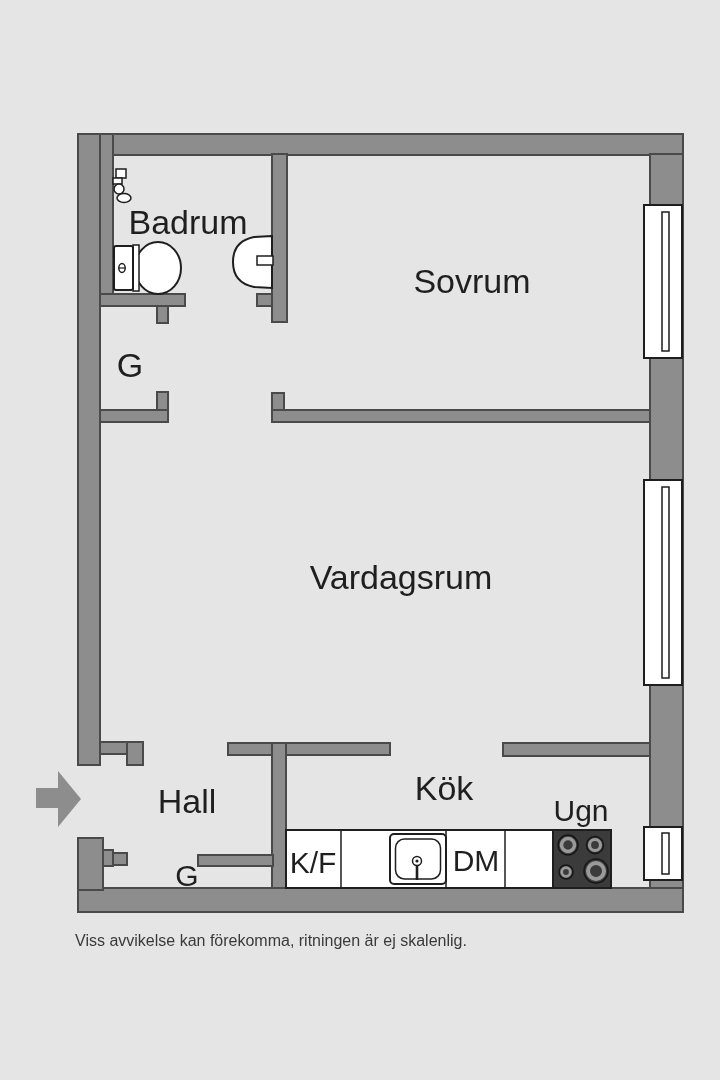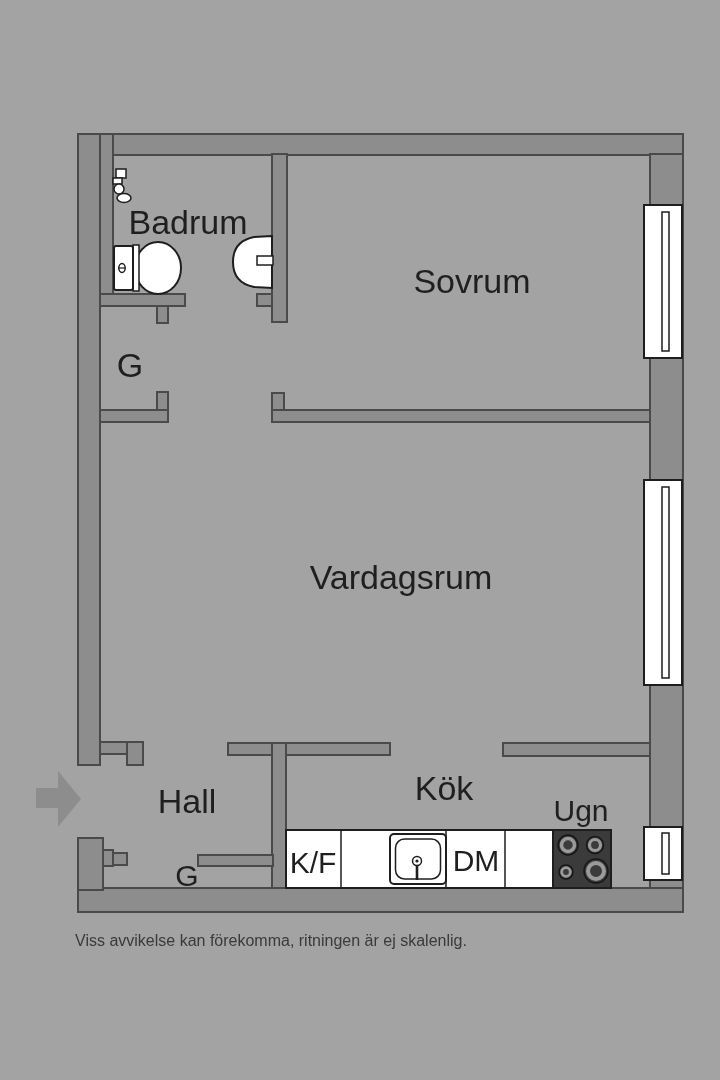--- a/index.html
+++ b/index.html
@@ -1,16 +1,16 @@
 <!DOCTYPE html>
 <html><head>
 <meta charset="utf-8">
 <style>
   html,body{margin:0;padding:0;background:#ffffff;}
-  .page{position:relative;width:720px;height:1080px;background:#a3a3a3;overflow:hidden;text-align:right;}
+  .page{position:relative;width:720px;height:1080px;background:#e5e5e5;overflow:hidden;text-align:right;}
   svg{display:block;}
   text{font-family:"Liberation Sans", sans-serif;fill:#1F1F1F;}
   .room-label{font-size:34px;}
   .small-label{font-size:30px;}
   .disclaimer{font-size:16px;fill:#3A3A3A;}
 </style>
 </head>
 <body>
 
 <div class="page">

